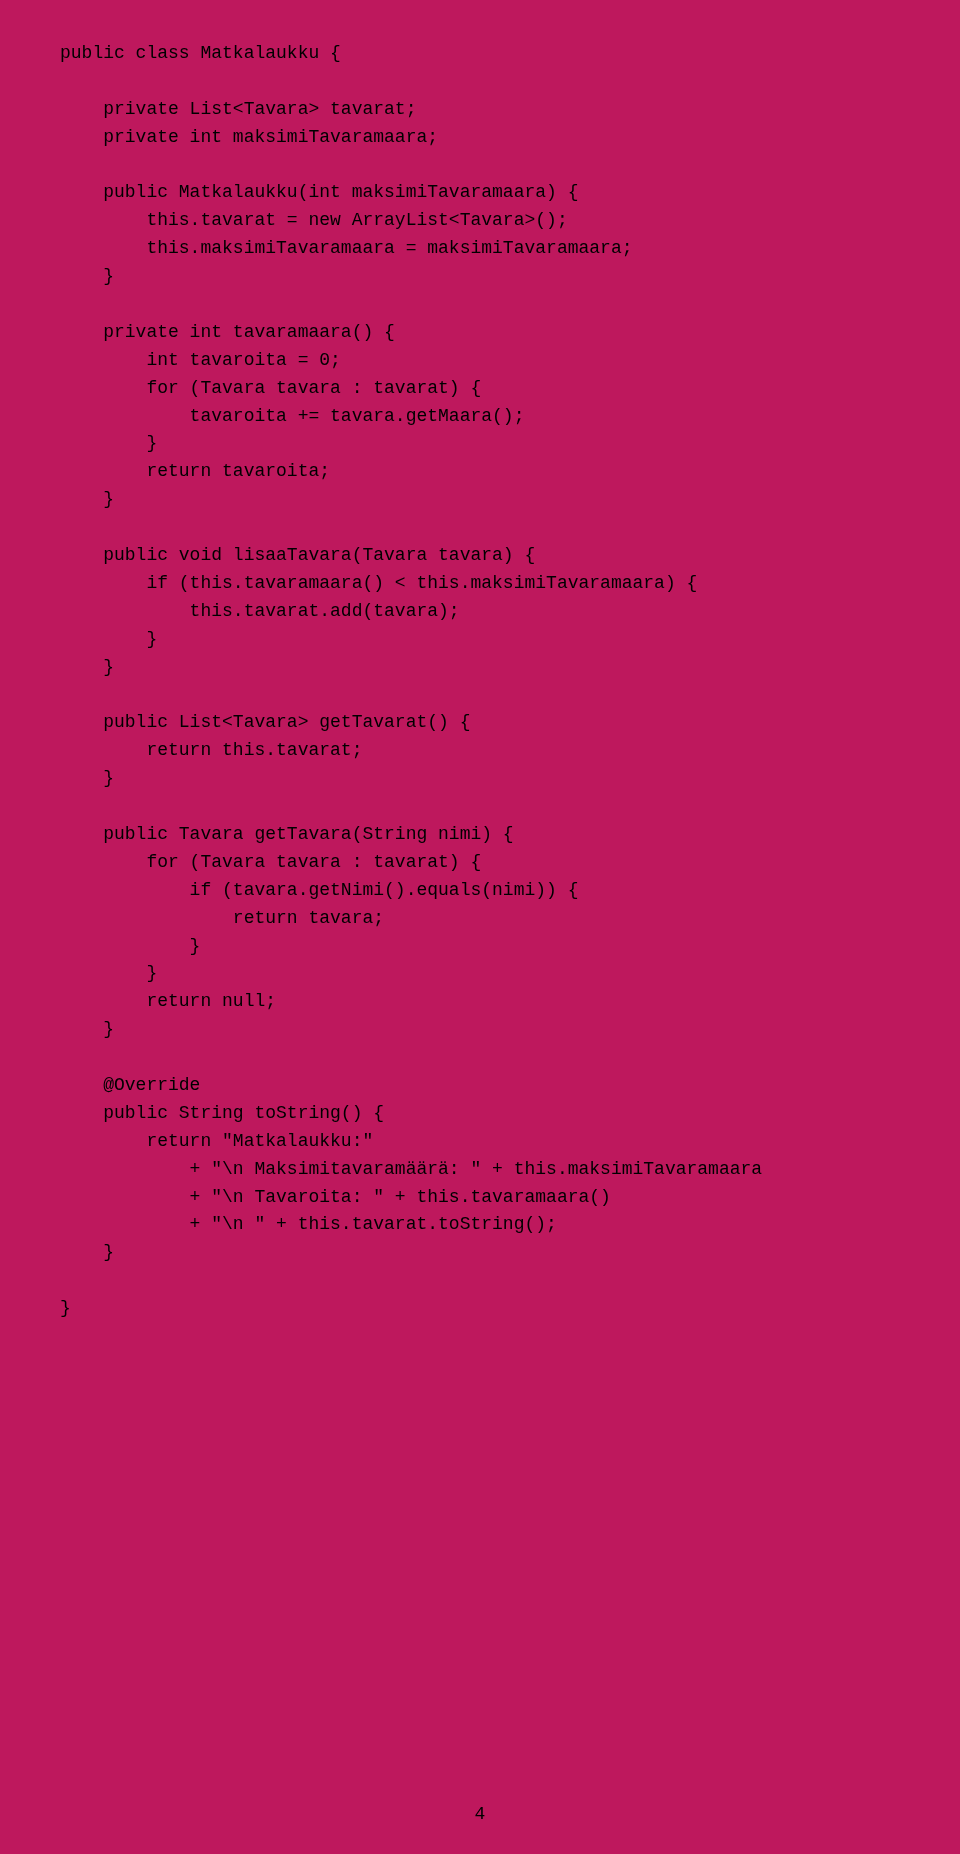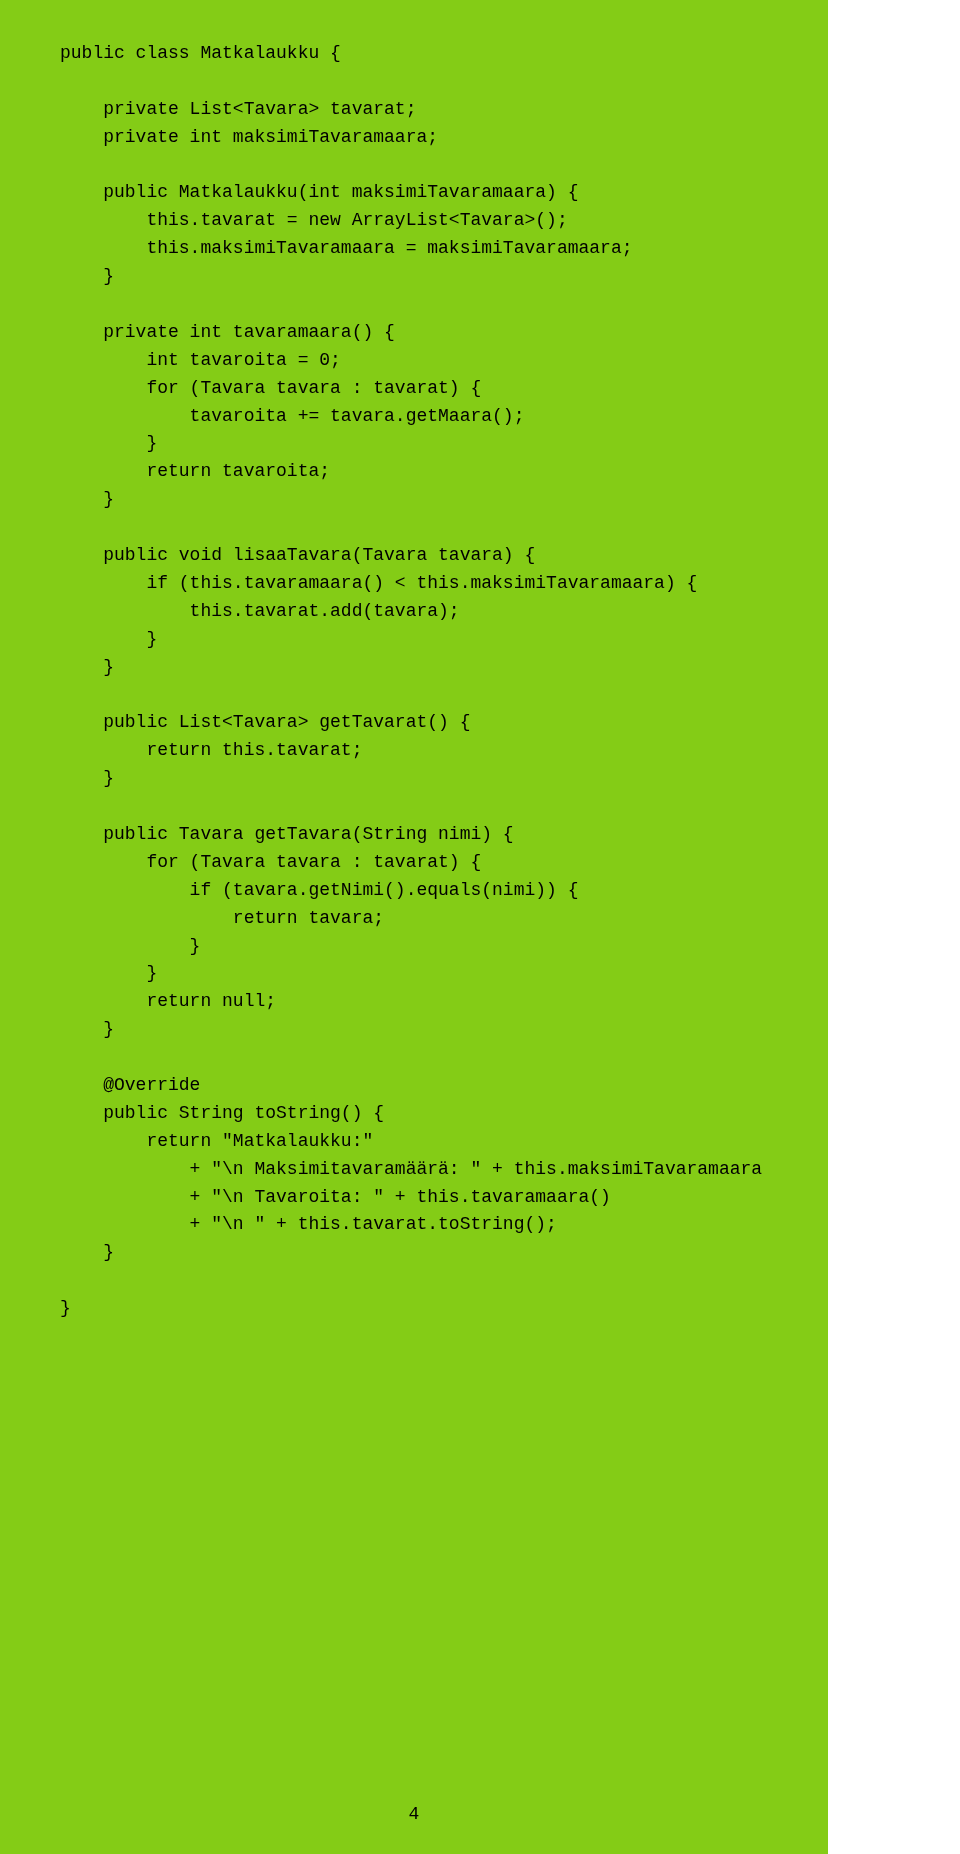--- a/index.html
+++ b/index.html
@@ -10,23 +10,23 @@
 
     body {
       background-color: #ffffff;
       font-family: 'Courier New', Courier, monospace;
       width: 960px;
       min-height: 1854px;
       position: relative;
     }
 
     .page-container {
-      width: 828px;
+      width: 960px;
       min-height: 1854px;
-      background: #84cc16;
+      background: #be185d;
       padding: 40px 60px 60px 60px;
       position: relative;
     }
 
     .code-block {
       font-family: 'Courier New', Courier, monospace;
       font-size: 18px;
       line-height: 1.55;
       color: #000000;
       white-space: pre;

